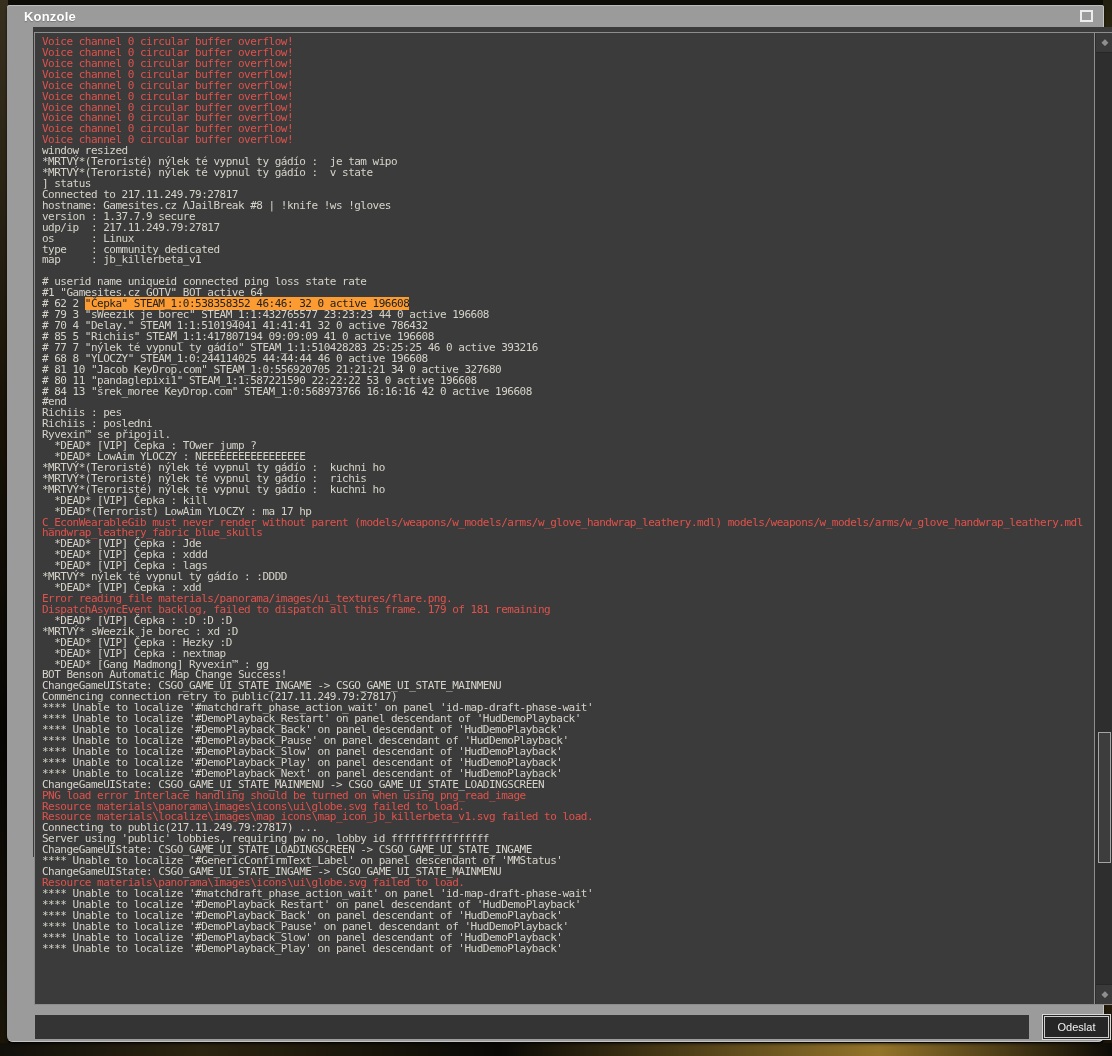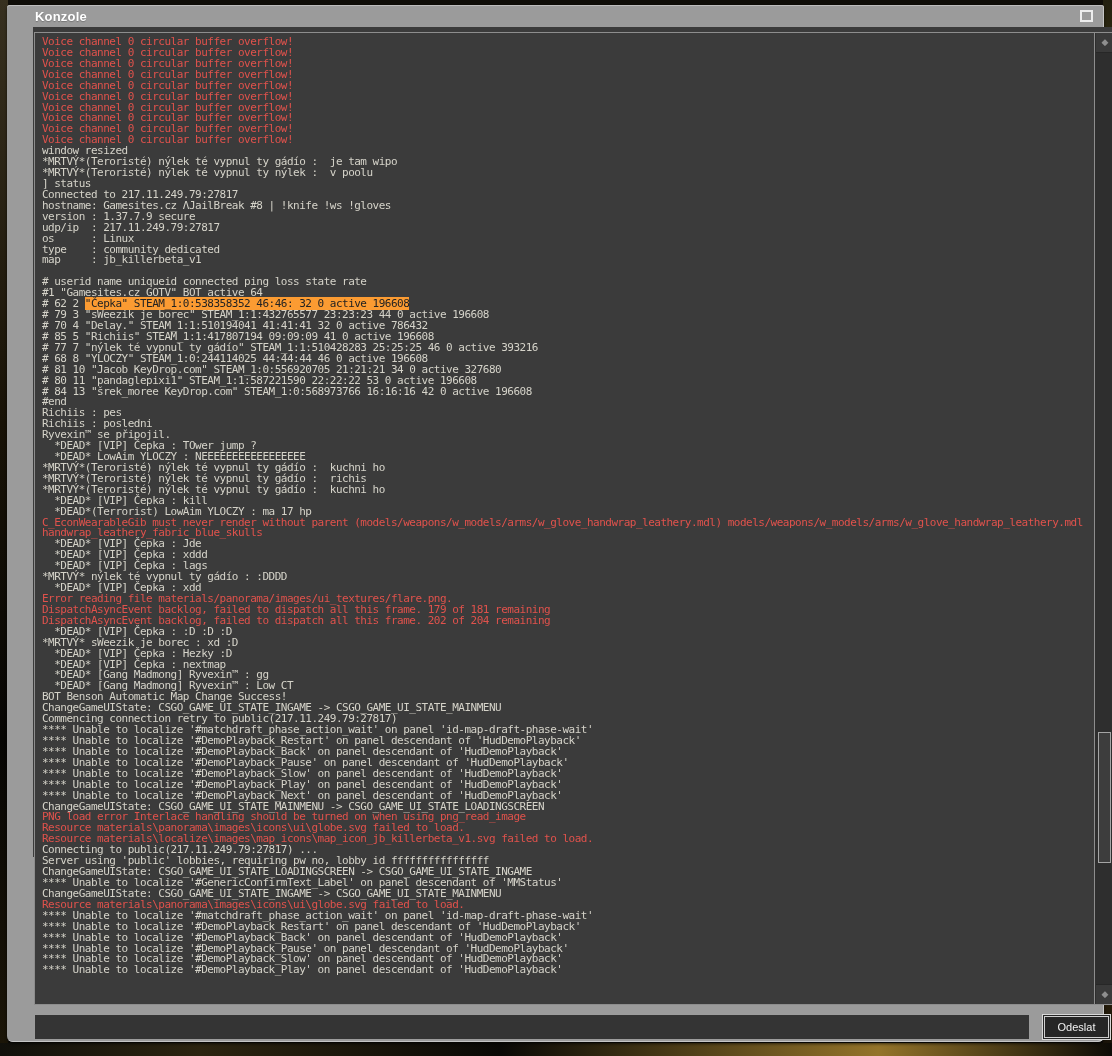--- a/index.html
+++ b/index.html
@@ -14,21 +14,21 @@
   .bg-right{position:absolute;right:0;top:0;width:9px;height:100%;
     background:linear-gradient(#23200f,#6b5a1c 28%,#2e2308 48%,#6e5418 72%,#151008);}
   .bg-bottom{position:absolute;left:0;bottom:0;width:100%;height:13px;
     background:linear-gradient(90deg,#11100b,#2c2410 18%,#0a0906 45%,#94742a 79%,#0d0b06);}
 
   
   .window{position:absolute;left:7px;top:5px;width:1097px;height:1037px;
     background:var(--frame,#9b9b9b);
     border-radius:3px 3px 6px 6px;
     box-shadow:inset 0 1px 0 #bdbdbd, inset -1px -1px 0 #c6c6c6, 0 2px 3px rgba(0,0,0,.6);}
-  .titlebar{position:absolute;left:11px;top:0;right:0;height:16px;}
+  .titlebar{position:absolute;left:0;top:0;right:0;height:16px;}
   .title{position:absolute;left:17px;top:4px;font-size:13px;font-weight:bold;color:#ffffff;
     text-shadow:0 1px 1px rgba(0,0,0,.25);letter-spacing:.2px;}
   .restore{position:absolute;right:11px;top:5px;width:9px;height:8px;
     border:2px solid #ededed;background:transparent;}
 
   .panel{position:absolute;left:6px;top:22px;width:1082px;height:830px;
     background:var(--panel,#3b3b3b);margin-left:20px;}
 
   
   .output{position:absolute;left:1px;top:5px;width:1081px;height:973px;
@@ -84,21 +84,21 @@
           <div class="line red">Voice channel 0 circular buffer overflow!</div>
           <div class="line red">Voice channel 0 circular buffer overflow!</div>
           <div class="line red">Voice channel 0 circular buffer overflow!</div>
           <div class="line red">Voice channel 0 circular buffer overflow!</div>
           <div class="line red">Voice channel 0 circular buffer overflow!</div>
           <div class="line red">Voice channel 0 circular buffer overflow!</div>
           <div class="line red">Voice channel 0 circular buffer overflow!</div>
           <div class="line red">Voice channel 0 circular buffer overflow!</div>
           <div class="line">window resized</div>
           <div class="line">*MRTVÝ*(Teroristé) nýlek té vypnul ty gádío :  je tam wipo</div>
-          <div class="line">*MRTVÝ*(Teroristé) nýlek té vypnul ty nýlek :  v poolu</div>
+          <div class="line">*MRTVÝ*(Teroristé) nýlek té vypnul ty gádío :  v state</div>
           <div class="line">] status</div>
           <div class="line">Connected to 217.11.249.79:27817</div>
           <div class="line">hostname: Gamesites.cz ΛJailBreak #8 | !knife !ws !gloves</div>
           <div class="line">version : 1.37.7.9 secure</div>
           <div class="line">udp/ip  : 217.11.249.79:27817</div>
           <div class="line">os      : Linux</div>
           <div class="line">type    : community dedicated</div>
           <div class="line">map     : jb_killerbeta_v1</div>
           <div class="line"></div>
           <div class="line"># userid name uniqueid connected ping loss state rate</div>
@@ -125,27 +125,25 @@
           <div class="line">  *DEAD*(Terrorist) LowAim YLOCZY : ma 17 hp</div>
           <div class="line red">C_EconWearableGib must never render without parent (models/weapons/w_models/arms/w_glove_handwrap_leathery.mdl) models/weapons/w_models/arms/w_glove_handwrap_leathery.mdl</div>
           <div class="line red">handwrap_leathery_fabric_blue_skulls</div>
           <div class="line">  *DEAD* [VIP] Čepka : Jde</div>
           <div class="line">  *DEAD* [VIP] Čepka : xddd</div>
           <div class="line">  *DEAD* [VIP] Čepka : lags</div>
           <div class="line">*MRTVÝ* nýlek té vypnul ty gádío : :DDDD</div>
           <div class="line">  *DEAD* [VIP] Čepka : xdd</div>
           <div class="line red">Error reading file materials/panorama/images/ui_textures/flare.png.</div>
           <div class="line red">DispatchAsyncEvent backlog, failed to dispatch all this frame. 179 of 181 remaining</div>
-          <div class="line red">DispatchAsyncEvent backlog, failed to dispatch all this frame. 202 of 204 remaining</div>
           <div class="line">  *DEAD* [VIP] Čepka : :D :D :D</div>
           <div class="line">*MRTVÝ* sWeezik je borec : xd :D</div>
           <div class="line">  *DEAD* [VIP] Čepka : Hezky :D</div>
           <div class="line">  *DEAD* [VIP] Čepka : nextmap</div>
           <div class="line">  *DEAD* [Gang Madmong] Ryvexin™ : gg</div>
-          <div class="line">  *DEAD* [Gang Madmong] Ryvexin™ : Low CT</div>
           <div class="line">BOT Benson Automatic Map Change Success!</div>
           <div class="line">ChangeGameUIState: CSGO_GAME_UI_STATE_INGAME -&gt; CSGO_GAME_UI_STATE_MAINMENU</div>
           <div class="line">Commencing connection retry to public(217.11.249.79:27817)</div>
           <div class="line">**** Unable to localize '#matchdraft_phase_action_wait' on panel 'id-map-draft-phase-wait'</div>
           <div class="line">**** Unable to localize '#DemoPlayback_Restart' on panel descendant of 'HudDemoPlayback'</div>
           <div class="line">**** Unable to localize '#DemoPlayback_Back' on panel descendant of 'HudDemoPlayback'</div>
           <div class="line">**** Unable to localize '#DemoPlayback_Pause' on panel descendant of 'HudDemoPlayback'</div>
           <div class="line">**** Unable to localize '#DemoPlayback_Slow' on panel descendant of 'HudDemoPlayback'</div>
           <div class="line">**** Unable to localize '#DemoPlayback_Play' on panel descendant of 'HudDemoPlayback'</div>
           <div class="line">**** Unable to localize '#DemoPlayback_Next' on panel descendant of 'HudDemoPlayback'</div>

